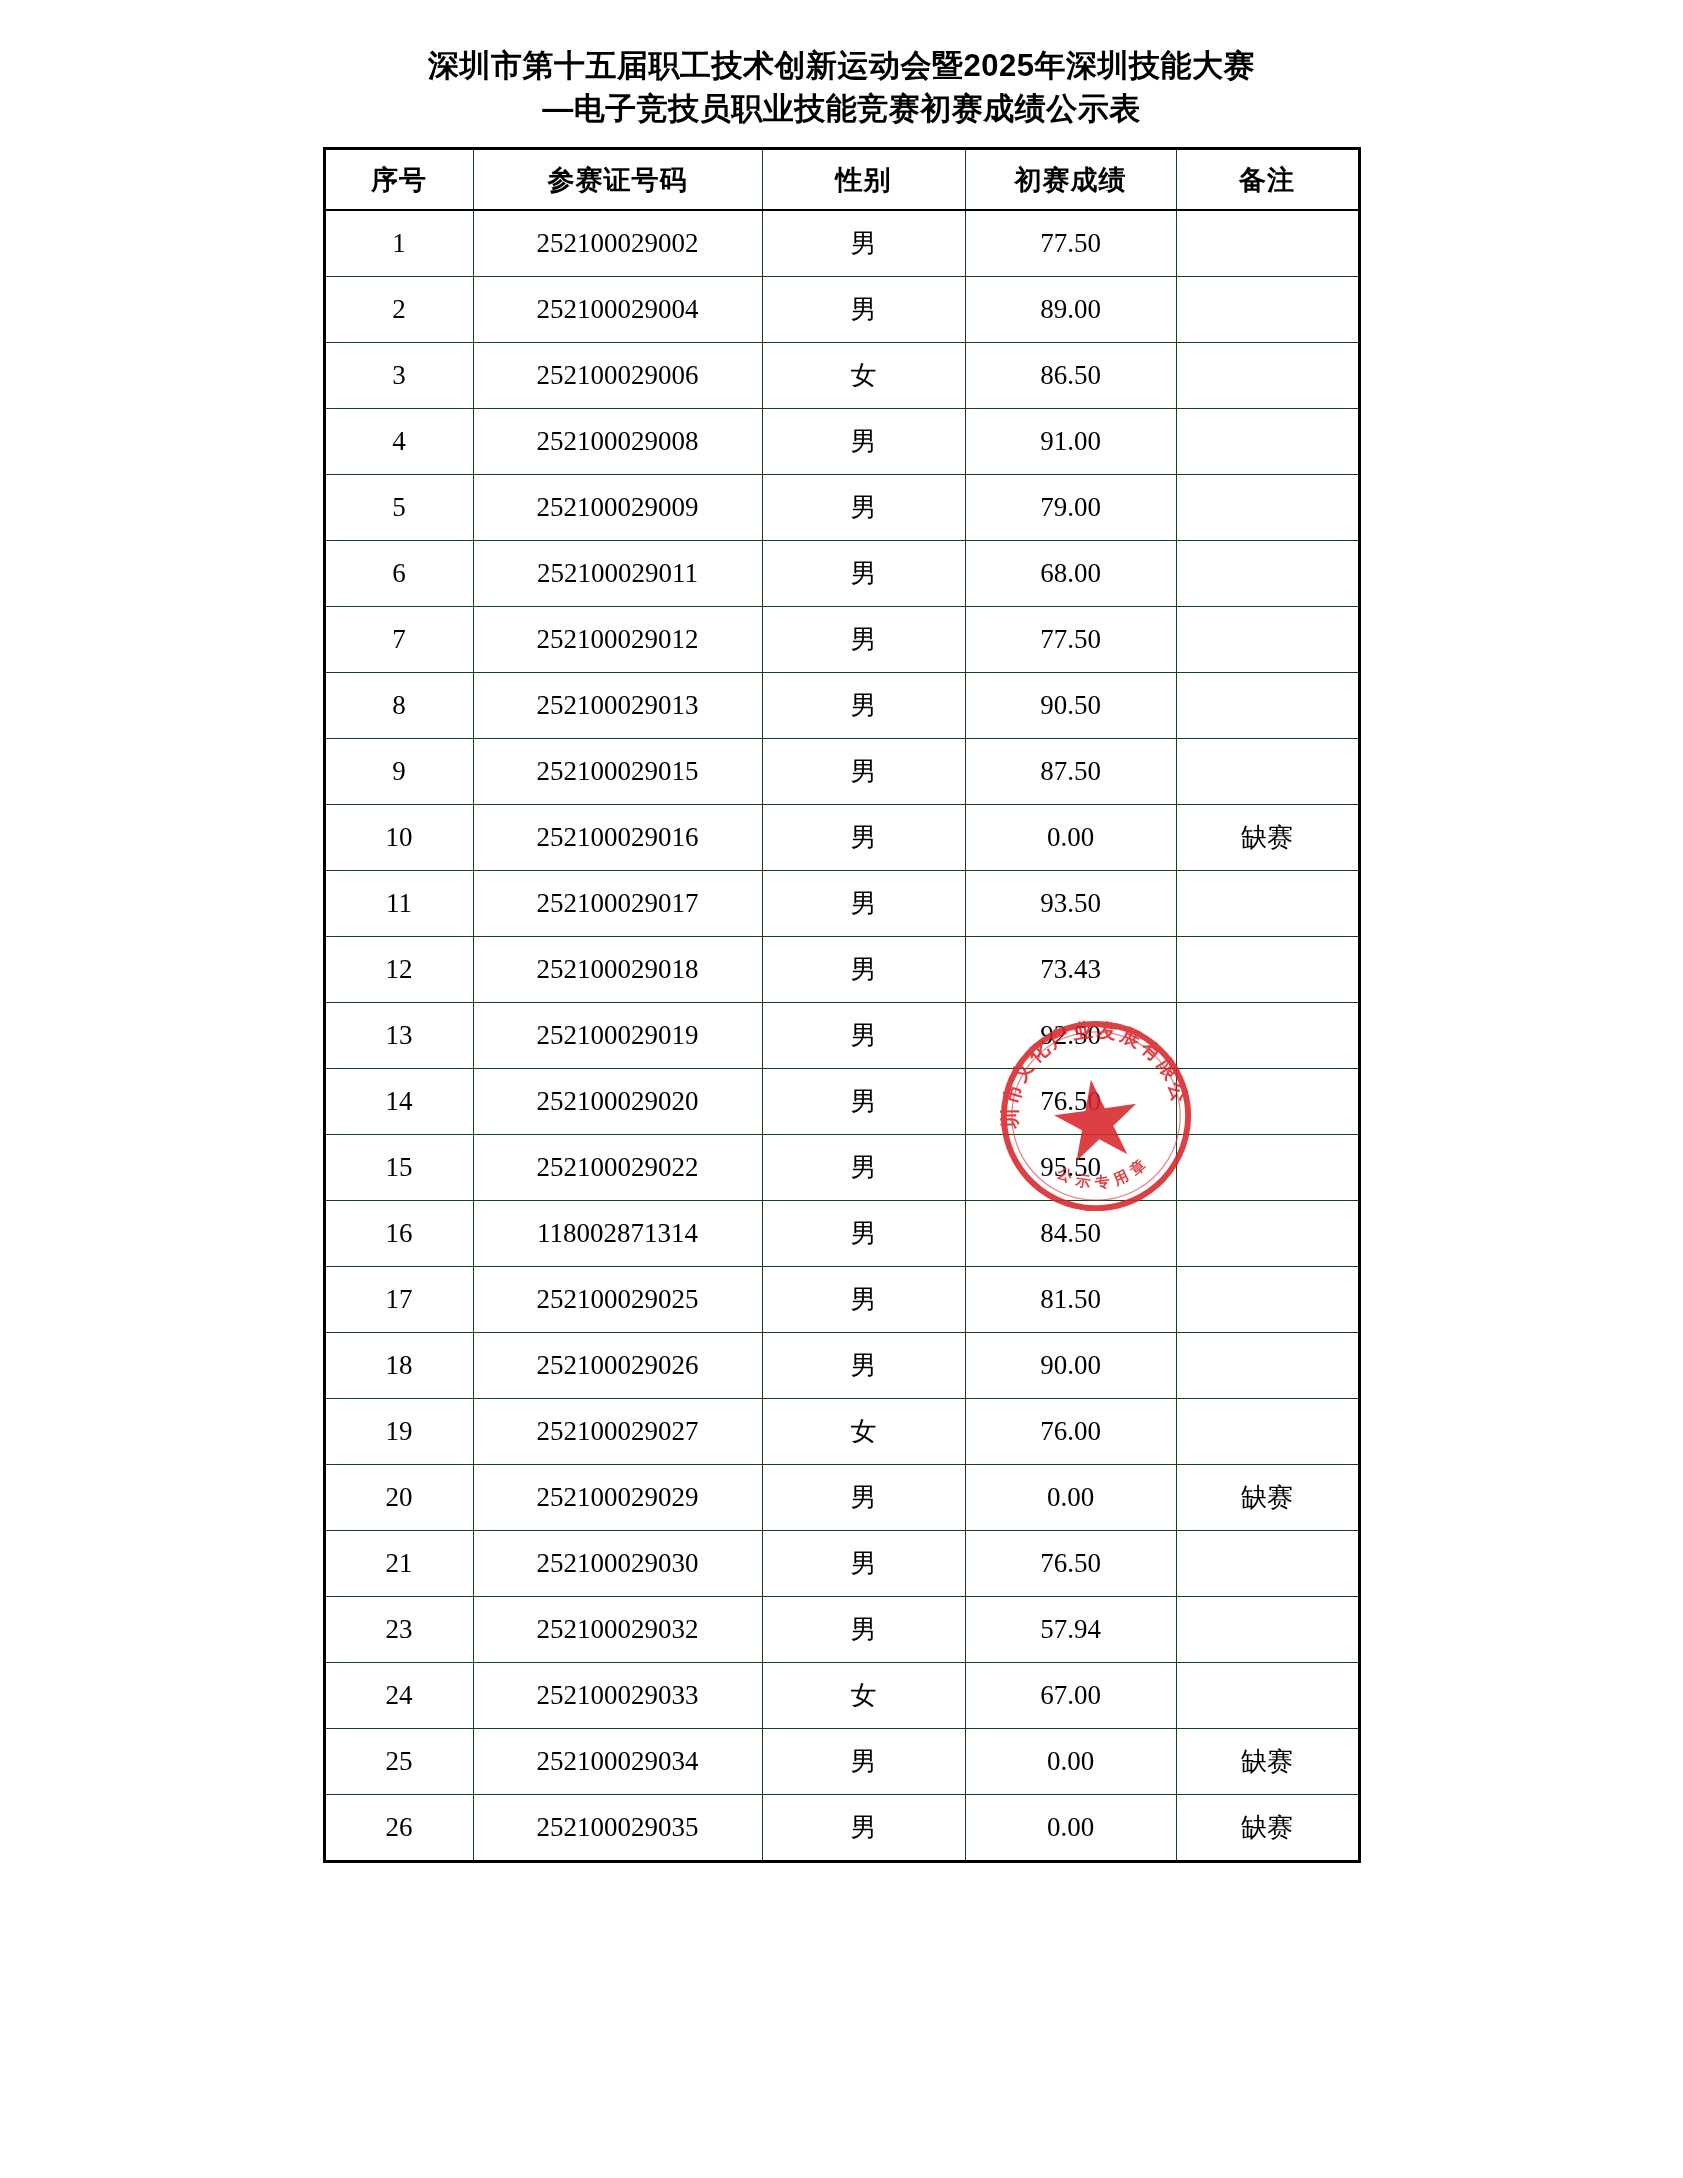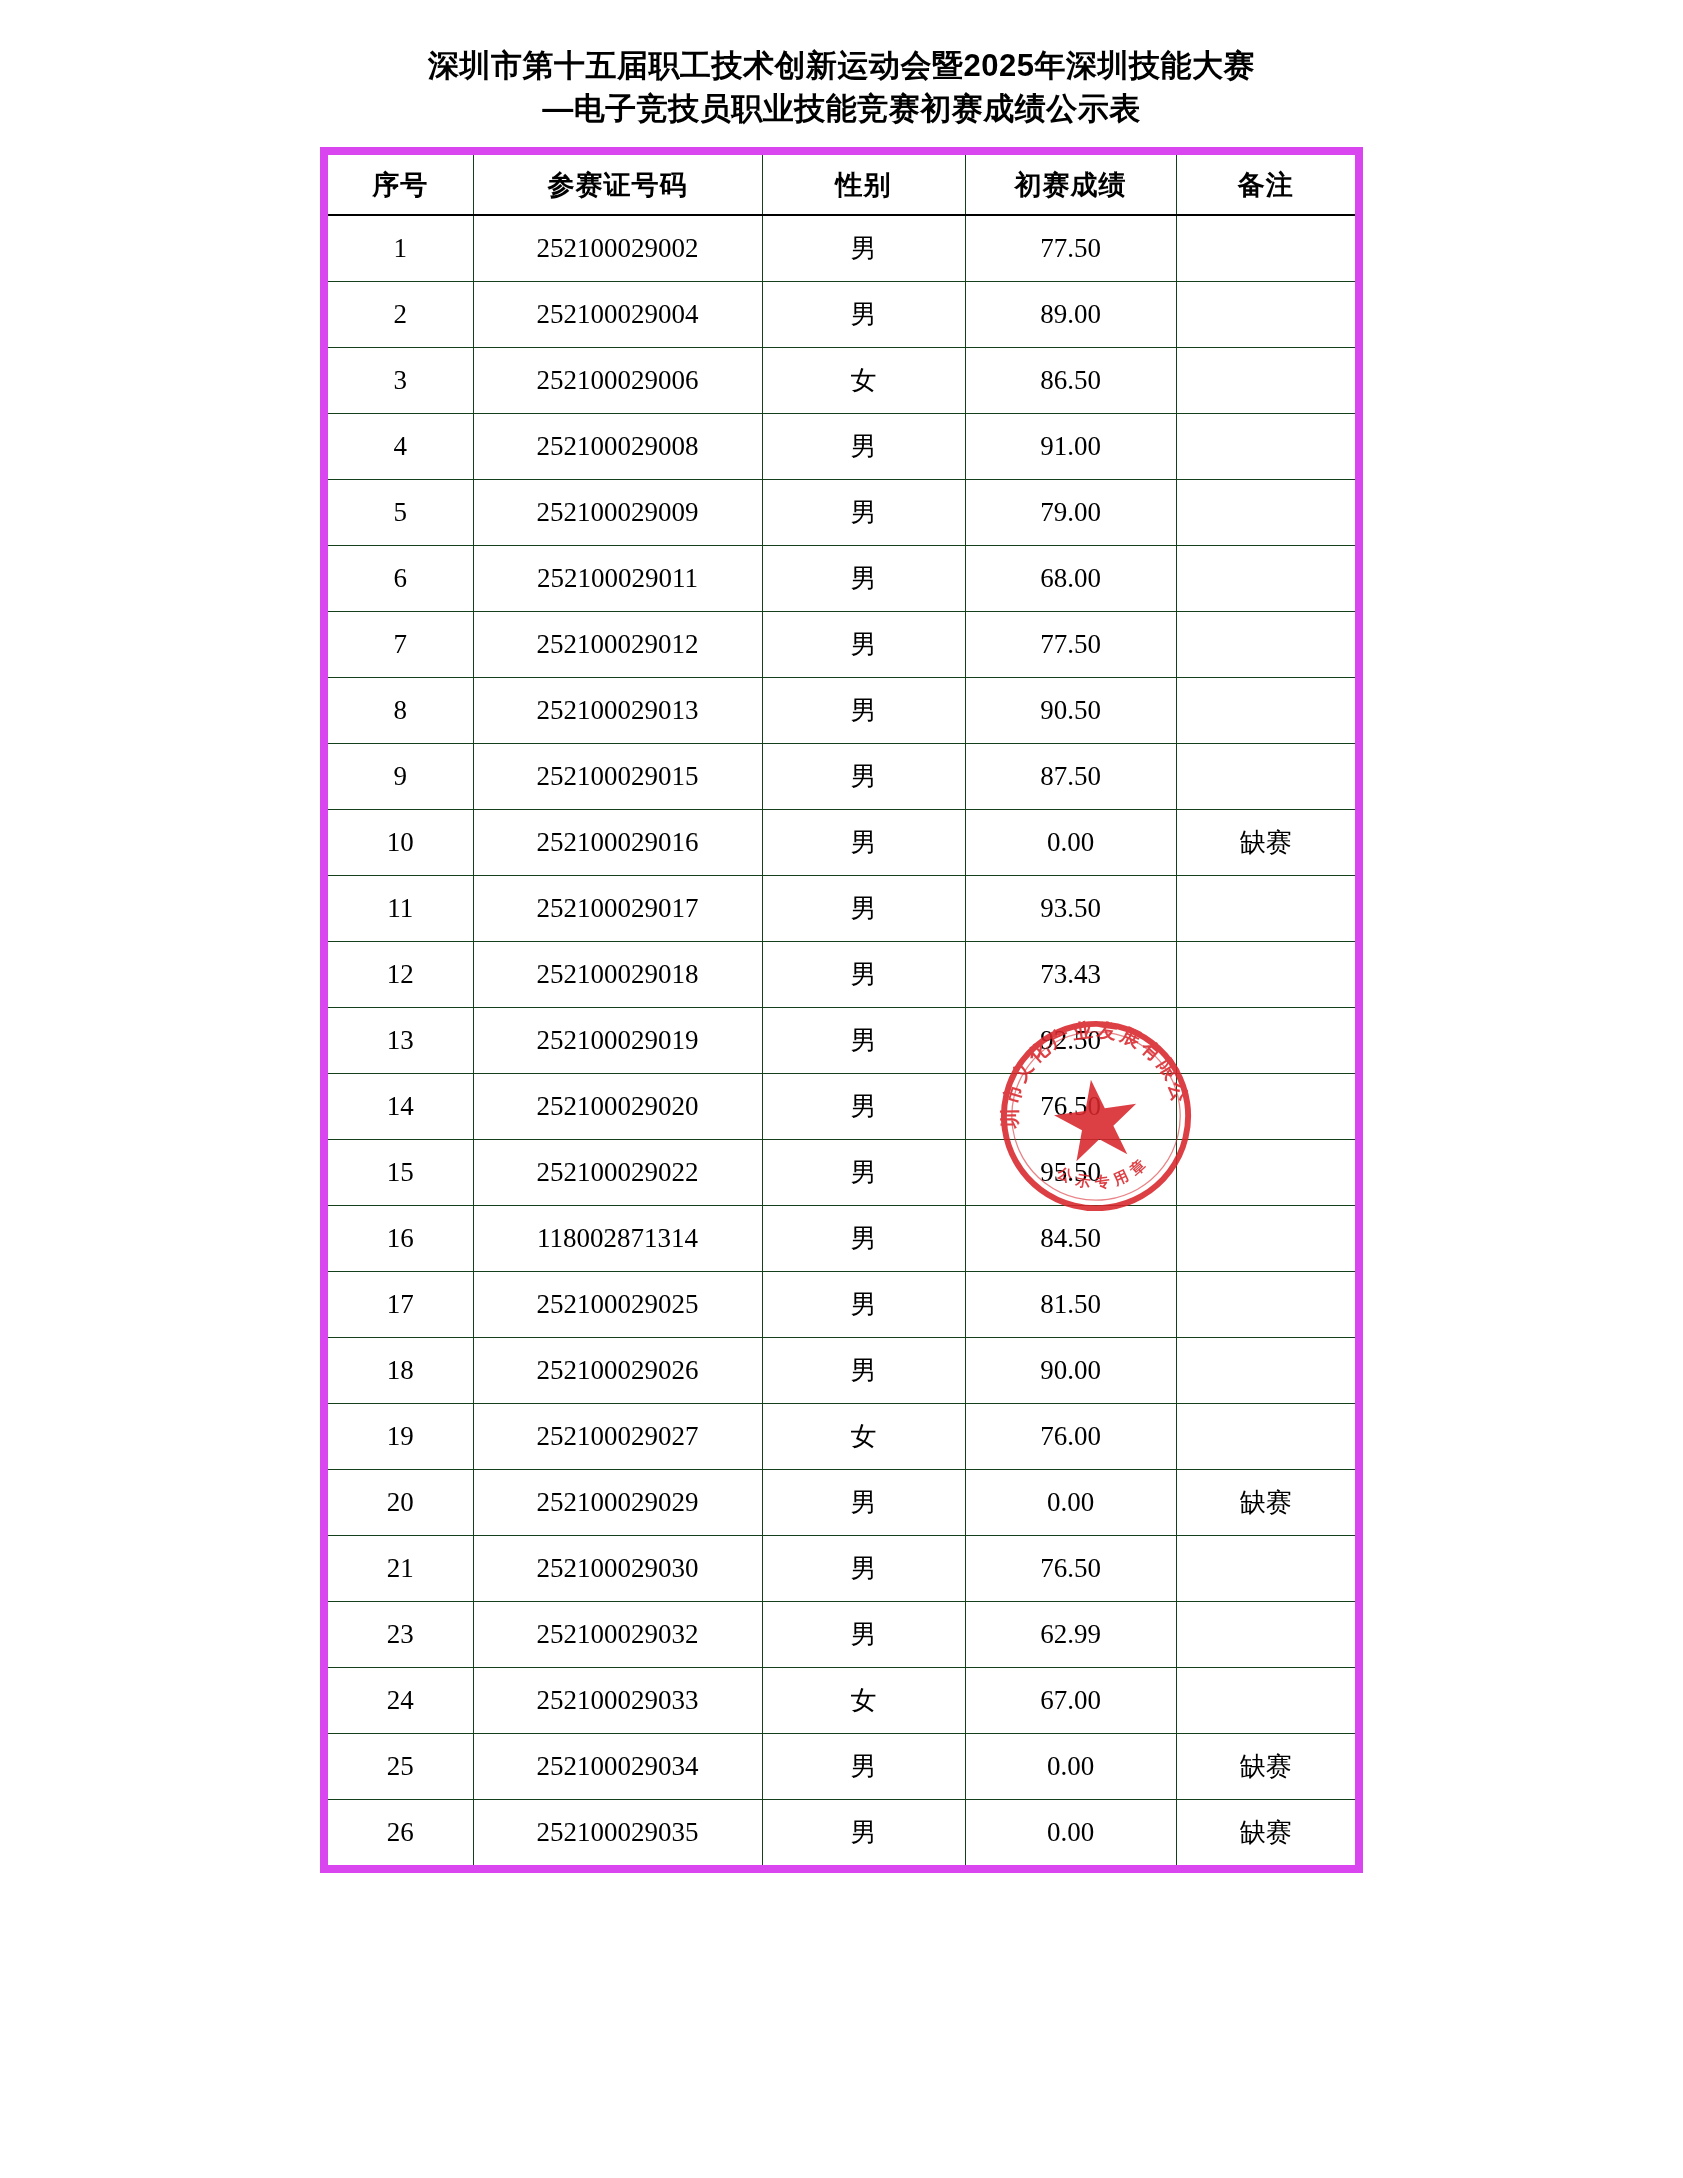--- a/index.html
+++ b/index.html
@@ -77,21 +77,21 @@
     font-size: 27px;
     font-weight: normal;
     font-family: "Liberation Serif", "DejaVu Serif", serif;
   }
   table.results tbody td.cn {
     font-family: "Liberation Sans", "DejaVu Sans", sans-serif;
     font-size: 26px;
   }
   
   table.results {
-    border: 8px solid #d946ef;
+    border: 1px solid #d946ef;
   }
   table.results tr > td:first-child,
   table.results tr > th:first-child { border-left: 3px solid #000000; }
   table.results tr > td:last-child,
   table.results tr > th:last-child  { border-right: 3px solid #000000; }
   table.results thead tr > th       { border-top: 3px solid #000000; }
   table.results tbody tr:last-child > td { border-bottom: 3px solid #000000; }
   
   table.results thead tr > th { border-bottom: 2.4px solid #000000; }
 
@@ -292,21 +292,21 @@
             <td>21</td>
             <td>252100029030</td>
             <td class="cn">男</td>
             <td>76.50</td>
             <td class="cn"></td>
           </tr>
           <tr>
             <td>23</td>
             <td>252100029032</td>
             <td class="cn">男</td>
-            <td>62.99</td>
+            <td>57.94</td>
             <td class="cn"></td>
           </tr>
           <tr>
             <td>24</td>
             <td>252100029033</td>
             <td class="cn">女</td>
             <td>67.00</td>
             <td class="cn"></td>
           </tr>
           <tr>

